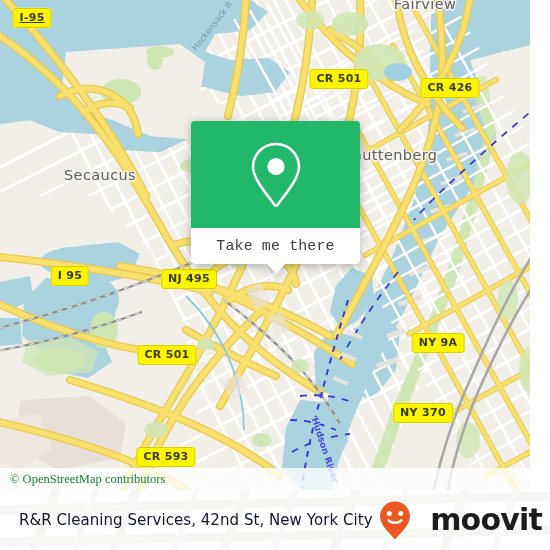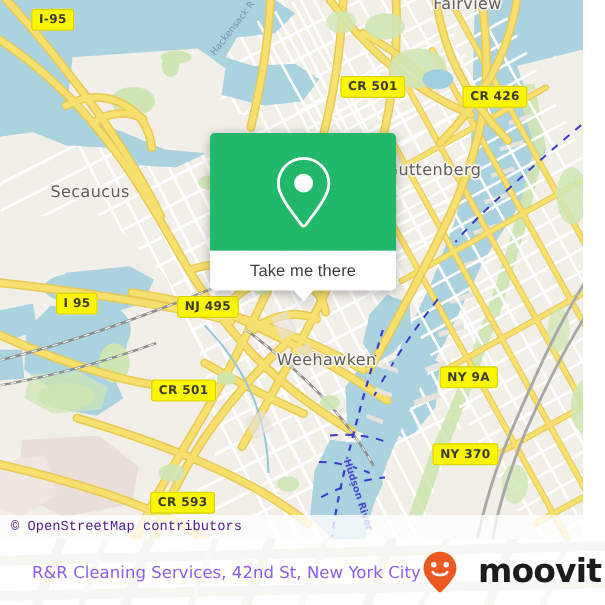--- a/index.html
+++ b/index.html
@@ -98,21 +98,21 @@
   #popup-bottom {
     position: relative;
     height: 36px;
     background: #ffffff;
     border-radius: 0 0 4px 4px;
     display: flex;
     align-items: center;
     justify-content: center;
   }
   #popup-bottom-label {
-    font-family: Liberation Sans, sans-serif;
+    font-family: Liberation Mono, monospace;
     font-size: 15px;
     color: #3c3c3c;
     letter-spacing: .1px;
   }
   #popup-tail {
     position: absolute;
     left: 50%;
     bottom: -10px;
     margin-left: -10px;
     width: 0; height: 0;
@@ -126,23 +126,23 @@
     position: absolute;
     left: 0;
     bottom: 0;
     width: 550px;
     height: 22px;
     background: rgba(255,255,255,.78);
     display: flex;
     align-items: center;
   }
   #attribution-text {
-    font-family: Liberation Mono, monospace;
+    font-family: Liberation Serif, serif;
     font-size: 12.5px;
-    color: #4c1d95;
+    color: #15803d;
     padding-left: 10px;
     white-space: nowrap;
   }
 
   
   #footer {
     position: absolute;
     left: 0;
     top: 490px;
     width: 550px;
@@ -157,22 +157,22 @@
     position: absolute;
     left: 0; top: 0;
     width: 550px; height: 60px;
     pointer-events: none;
     opacity: .55;
   }
   #footer-title {
     position: relative;
     font-family: "DejaVu Sans", sans-serif;
     font-size: 15px;
-    color: #8b5cf6;
-    padding-left: 29px;
+    color: #0f172a;
+    padding-left: 19px;
     white-space: nowrap;
     letter-spacing: .05px;
   }
   #brand {
     position: relative;
     display: flex;
     align-items: center;
     padding-right: 8px;
     gap: 18px;
   }
@@ -573,34 +573,33 @@
           <ellipse cx="300" cy="366" rx="9" ry="7"></ellipse>
           <ellipse cx="206" cy="344" rx="9" ry="6"></ellipse>
           <ellipse cx="156" cy="430" rx="12" ry="8"></ellipse>
           <ellipse cx="262" cy="440" rx="10" ry="7"></ellipse>
           <ellipse cx="192" cy="166" rx="12" ry="7"></ellipse>
         </g>
       </g>
     </svg>
 
     <div class="map-label city-label" style="left:425px; top:4px; transform:translate(-50%,-50%);">Fairview</div>
-    <div class="map-label city-label" style="left:82px; top:175px; transform:translate(-50%,-50%);">Secaucus</div>
+    <div class="map-label city-label" style="left:100px; top:175px; transform:translate(-50%,-50%);">Secaucus</div>
     <div class="map-label city-label" style="left:394px; top:155px; transform:translate(-50%,-50%);">Guttenberg</div>
-    <div class="map-label city-label" style="left:297px; top:328px; transform:translate(-50%,-50%);">Weehawken</div>
 
     <div class="map-label river-label" style="left:212px; top:26px; transform:translate(-50%,-50%) rotate(-52deg);">Hackensack R</div>
     <div class="map-label hudson-label" style="left:325px; top:450px; transform:translate(-50%,-50%) rotate(72deg);">Hudson River</div>
 
-    <div class="shield" style="left:48px;  top:18px;">I-95</div>
+    <div class="shield" style="left:32px;  top:18px;text-decoration:underline;">I-95</div>
     <div class="shield" style="left:339px; top:79px;">CR 501</div>
     <div class="shield" style="left:450px; top:88px;">CR 426</div>
     <div class="shield" style="left:70px;  top:276px;text-align:center;">I 95</div>
     <div class="shield" style="left:169px; top:279px;margin-left:20px;">NJ 495</div>
     <div class="shield" style="left:167px; top:355px;">CR 501</div>
-    <div class="shield" style="left:426px; top:343px;text-align:center;">NY 9A</div>
+    <div class="shield" style="left:438px; top:343px;text-align:center;">NY 9A</div>
     <div class="shield" style="left:423px; top:413px;">NY 370</div>
     <div class="shield" style="left:166px; top:457px;">CR 593</div>
 
     <div id="popup">
       <div id="popup-top" style="background: rgb(34, 184, 106);">
         <svg width="60" height="74" viewBox="0 0 60 74">
           <path d="M30 6 C17.3 6 7 16.3 7 29 C7 41 22 57.5 28.2 66.6 C29.1 67.9 30.9 67.9 31.8 66.6
                    C38 57.5 53 41 53 29 C53 16.3 42.7 6 30 6 Z" fill="none" stroke="#ffffff" stroke-width="2.6"></path>
           <circle cx="30" cy="28.5" r="8.6" fill="#ffffff"></circle>
         </svg>

